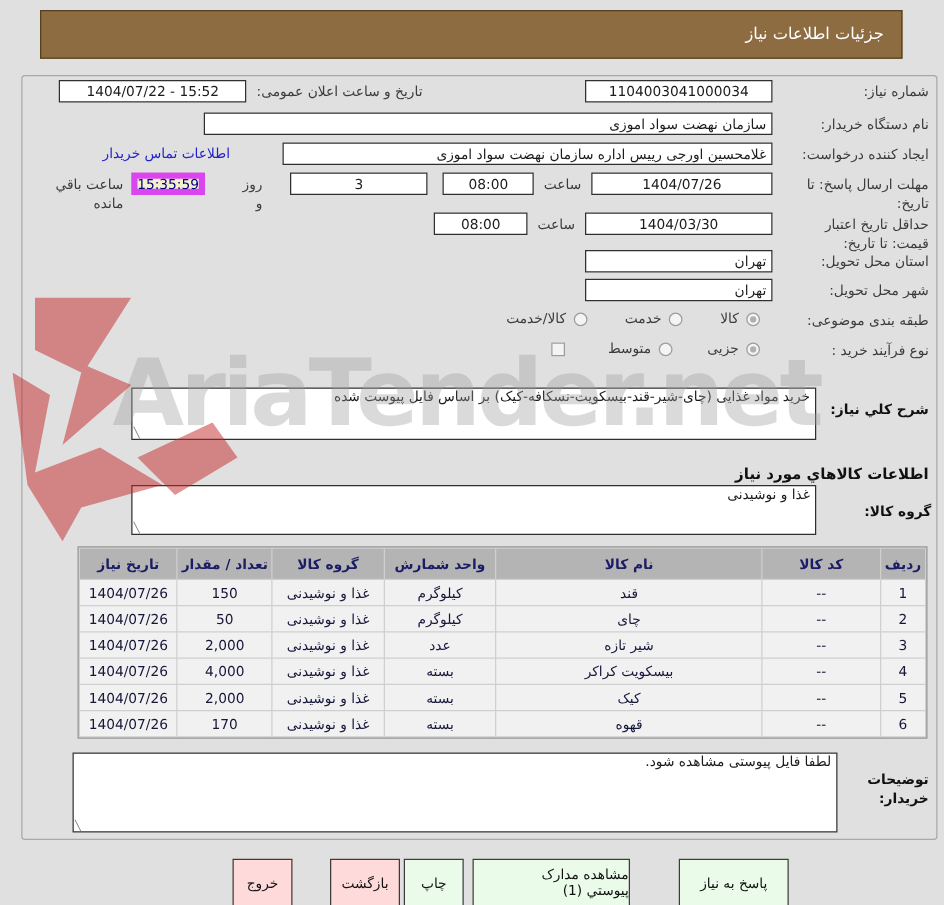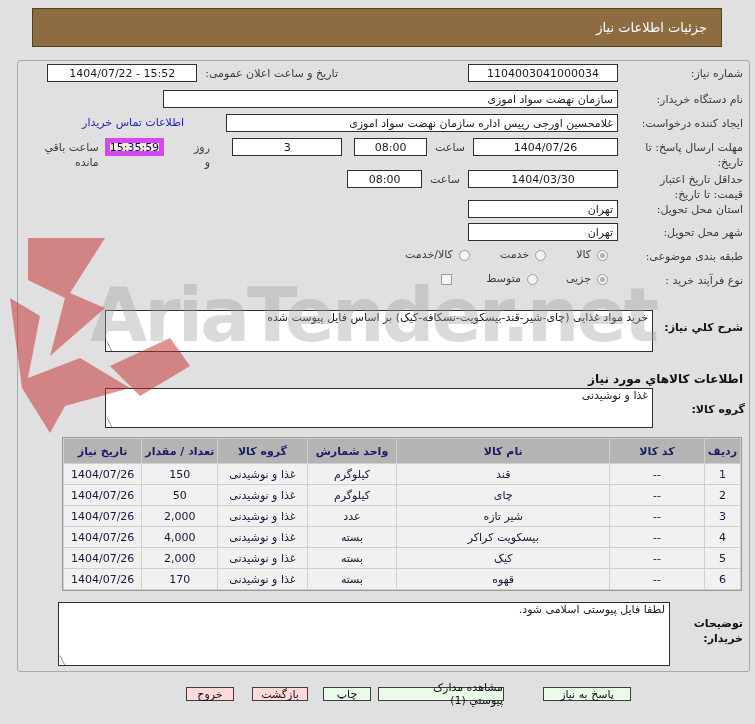--- a/index.html
+++ b/index.html
@@ -69,21 +69,21 @@
   }
   table.goods th {
     background:#b4b4b4; color:#1b1b66; font-weight:bold;
     height:24px; padding:2px 3px; white-space:nowrap;
   }
   table.goods td {
     background:#f1f1f1; height:20px; padding:1px 4px; text-align:center;
     white-space:nowrap; color:#16163a;
   }
   .btn {
-    position:absolute; top:687px; height:14px;
+    position:absolute; top:687px; height:38px;
     border:1px solid #3c3c3c; display:flex; align-items:center; justify-content:center;
     font-size:11px; color:#111; cursor:pointer;
   }
   .green { background:#eafbea; }
   .pink  { background:#ffdada; }
   .watermark { position:absolute; pointer-events:none; z-index:50; }
   .wm-text {
     left:90px; top:272px; font-size:74px; font-weight:bold;
     color:rgba(158,158,158,0.38); letter-spacing:-3px; direction:ltr;
     white-space:nowrap;
@@ -251,28 +251,28 @@
       <td>بسته</td>
       <td>غذا و نوشیدنی</td>
       <td class="num">170</td>
       <td class="num">1404/07/26</td>
     </tr>
   </tbody>
 </table>
 
 <span class="lbl boldlbl" style="position:absolute;right:12px;top:614px;width:62px;line-height:15px;">توضیحات خریدار:</span>
 <div class="tarea" style="left:58px;top:602px;width:612px;height:64px;">
-  <div style="text-align:right;">لطفا فایل پیوستی اسلامی شود.</div>
+  <div style="text-align:right;">لطفا فایل پیوستی مشاهده شود.</div>
   <span class="rz">╲</span>
 </div>
 
 <div class="btn green" style="left:543px;width:88px;">پاسخ به نیاز</div>
 <div class="btn green" style="left:378px;width:126px;padding-left:28px;">مشاهده مدارک پیوستي (1)</div>
 <div class="btn green" style="left:323px;width:48px;">چاپ</div>
-<div class="btn pink" style="left:252px;width:56px;">بازگشت</div>
+<div class="btn pink" style="left:264px;width:56px;">بازگشت</div>
 <div class="btn pink" style="left:186px;width:48px;">خروج</div>
 
 <div class="watermark wm-text">AriaTender.net</div>
 <svg class="watermark" style="left:10px;top:238px;" width="180" height="195" viewBox="0 0 180 195">
   <g fill="rgba(195,40,40,0.5)">
     <polygon points="18,0 95,0 60,55 95,70 40,118 55,60 18,42"></polygon>
     <polygon points="0,60 30,78 18,140 70,120 120,150 55,168 40,195 12,150"></polygon>
     <polygon points="100,128 160,100 180,128 130,158"></polygon>
   </g>
 </svg>

